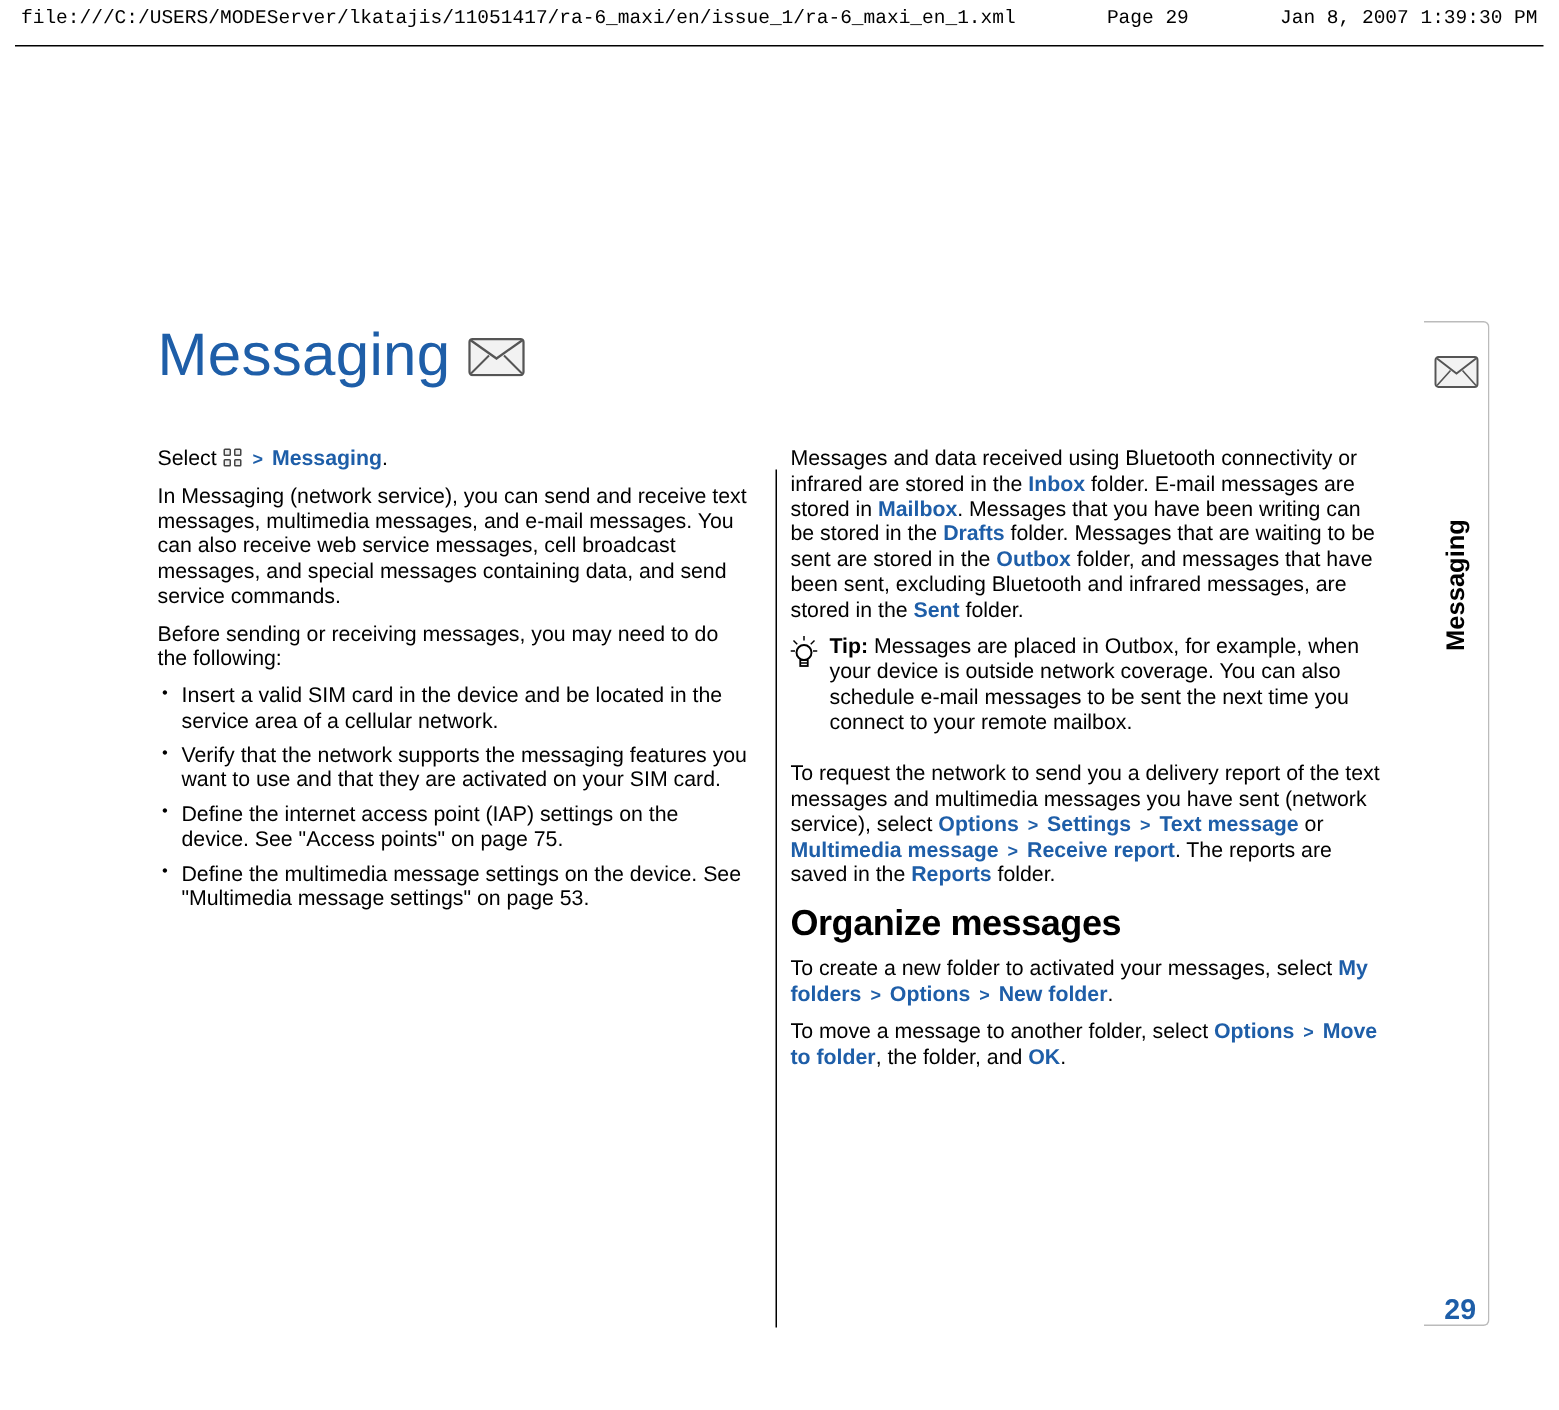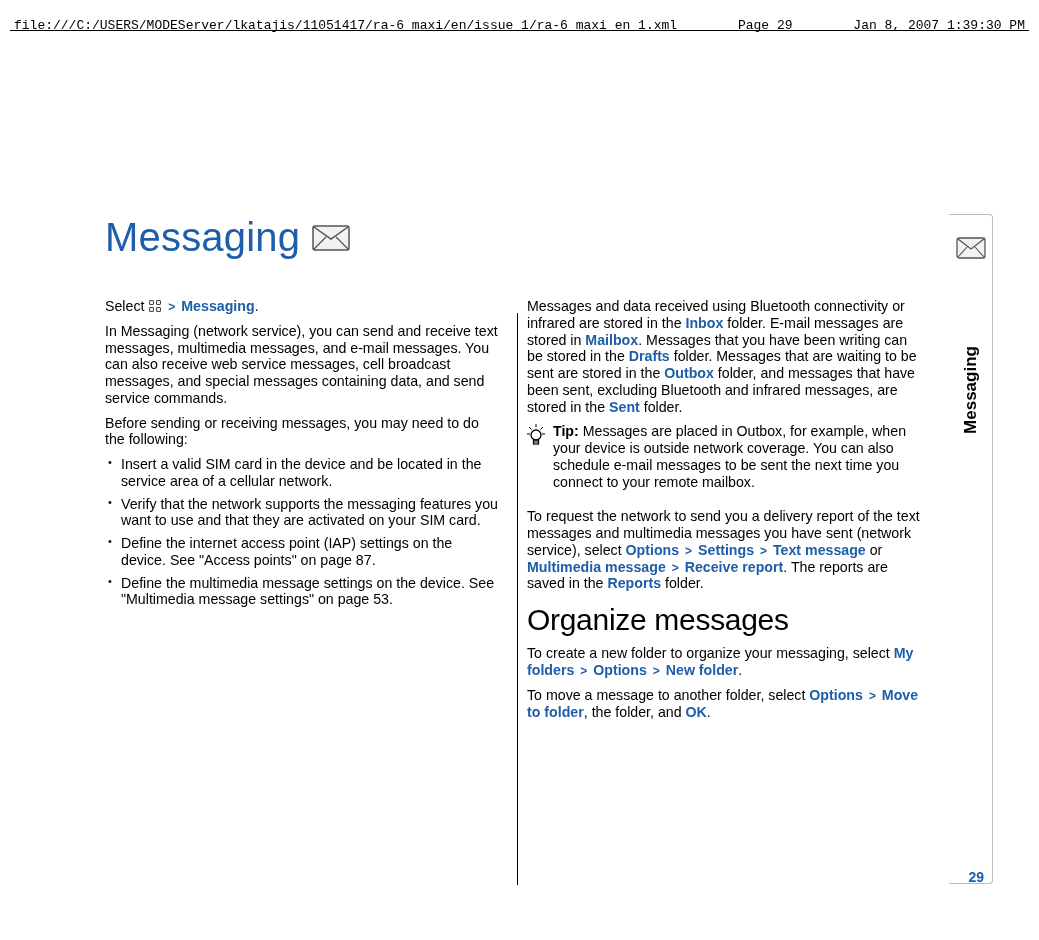--- a/index.html
+++ b/index.html
@@ -7,21 +7,21 @@
     font-family: "Trebuchet MS", Tahoma, Arial, sans-serif;
     width: 1039px;
     height: 940px;
     background: #fff;
     position: relative;
     color: #000;
   }
   .top-bar {
     position: absolute;
     top: 0; left: 0; right: 0;
-    padding: 18px 14px 4px 14px;
+    padding: 4px 14px 4px 14px;
     font-family: "Courier New", monospace;
     font-size: 13px;
     display: flex;
     justify-content: space-between;
   }
   .top-rule {
     position: absolute;
     left: 10px; right: 10px; top: 30px;
     border-top: 1px solid #000;
   }
@@ -74,22 +74,22 @@
   .chev { color:#1e5ea8; font-weight:700; font-size:12px; padding:0 2px; }
   .divider {
     position: absolute;
     top: 98px; bottom: 0; left: 412px;
     border-left: 1px solid #000;
   }
   .tip-row { display: flex; gap: 8px; margin-bottom: 10px; margin-top:2px; }
   .bulb-icon { flex: none; padding-top:1px; }
   .tip-text { flex: 1; }
   .section-h2 {
-    font-size: 30px;
-    font-weight: 400;
+    font-size: 24px;
+    font-weight: 700;
     letter-spacing: -0.3px;
     margin: 10px 0 8px 0;
   }
   .side-tab {
     position: absolute;
     top: 214px;
     right: 46px;
     width: 44px;
     height: 670px;
     border: 0.6px solid #bbb;
@@ -107,21 +107,21 @@
     transform: translateX(-50%) rotate(-90deg);
     transform-origin: center;
     font-size: 17px;
     font-weight: 700;
     white-space: nowrap;
   }
   .page-number {
     position: absolute;
     right: 55px; bottom: 55px;
     color: #1e5ea8;
-    font-size: 14px;
+    font-size: 19px;
     font-weight: 700;
   }
   .bold { font-weight:700; }
 </style>
 </head>
 <body>
 
 <div class="top-bar">
   <span>file:///C:/USERS/MODEServer/lkatajis/11051417/ra-6_maxi/en/issue_1/ra-6_maxi_en_1.xml</span>
   <span>Page 29</span>
@@ -150,21 +150,21 @@
         <span>Select </span>
         <span class="menu-icon"><span></span><span></span><span></span><span></span></span>
         <span class="chev">&gt;</span>
         <span class="link">Messaging</span><span>.</span>
       </p>
       <p>In Messaging (network service), you can send and receive text messages, multimedia messages, and e-mail messages. You can also receive web service messages, cell broadcast messages, and special messages containing data, and send service commands.</p>
       <p>Before sending or receiving messages, you may need to do the following:</p>
       <ul>
         <li>Insert a valid SIM card in the device and be located in the service area of a cellular network.</li>
         <li>Verify that the network supports the messaging features you want to use and that they are activated on your SIM card.</li>
-        <li>Define the internet access point (IAP) settings on the device. See "Access points" on page 87.</li>
+        <li>Define the internet access point (IAP) settings on the device. See "Access points" on page 75.</li>
         <li>Define the multimedia message settings on the device. See "Multimedia message settings" on page 53.</li>
       </ul>
     </div>
 
     <div class="col">
       <p>
         <span>Messages and data received using Bluetooth connectivity or infrared are stored in the </span><span class="link">Inbox</span><span> folder. E-mail messages are stored in </span><span class="link">Mailbox</span><span>. Messages that you have been writing can be stored in the </span><span class="link">Drafts</span><span> folder. Messages that are waiting to be sent are stored in the </span><span class="link">Outbox</span><span> folder, and messages that have been sent, excluding Bluetooth and infrared messages, are stored in the </span><span class="link">Sent</span><span> folder.</span>
       </p>
       <div class="tip-row">
         <span class="bulb-icon">
@@ -187,21 +187,21 @@
         <span>To request the network to send you a delivery report of the text messages and multimedia messages you have sent (network service), select </span><span class="link">Options</span>
         <span class="chev">&gt;</span>
         <span class="link">Settings</span>
         <span class="chev">&gt;</span>
         <span class="link">Text message</span><span> or </span><span class="link">Multimedia message</span>
         <span class="chev">&gt;</span>
         <span class="link">Receive report</span><span>. The reports are saved in the </span><span class="link">Reports</span><span> folder.</span>
       </p>
       <h2 class="section-h2">Organize messages</h2>
       <p>
-        <span>To create a new folder to organize your messaging, select </span><span class="link">My folders</span>
+        <span>To create a new folder to activated your messages, select </span><span class="link">My folders</span>
         <span class="chev">&gt;</span>
         <span class="link">Options</span>
         <span class="chev">&gt;</span>
         <span class="link">New folder</span><span>.</span>
       </p>
       <p>
         <span>To move a message to another folder, select </span><span class="link">Options</span>
         <span class="chev">&gt;</span>
         <span class="link">Move to folder</span><span>, the folder, and </span><span class="link">OK</span><span>.</span>
       </p>

